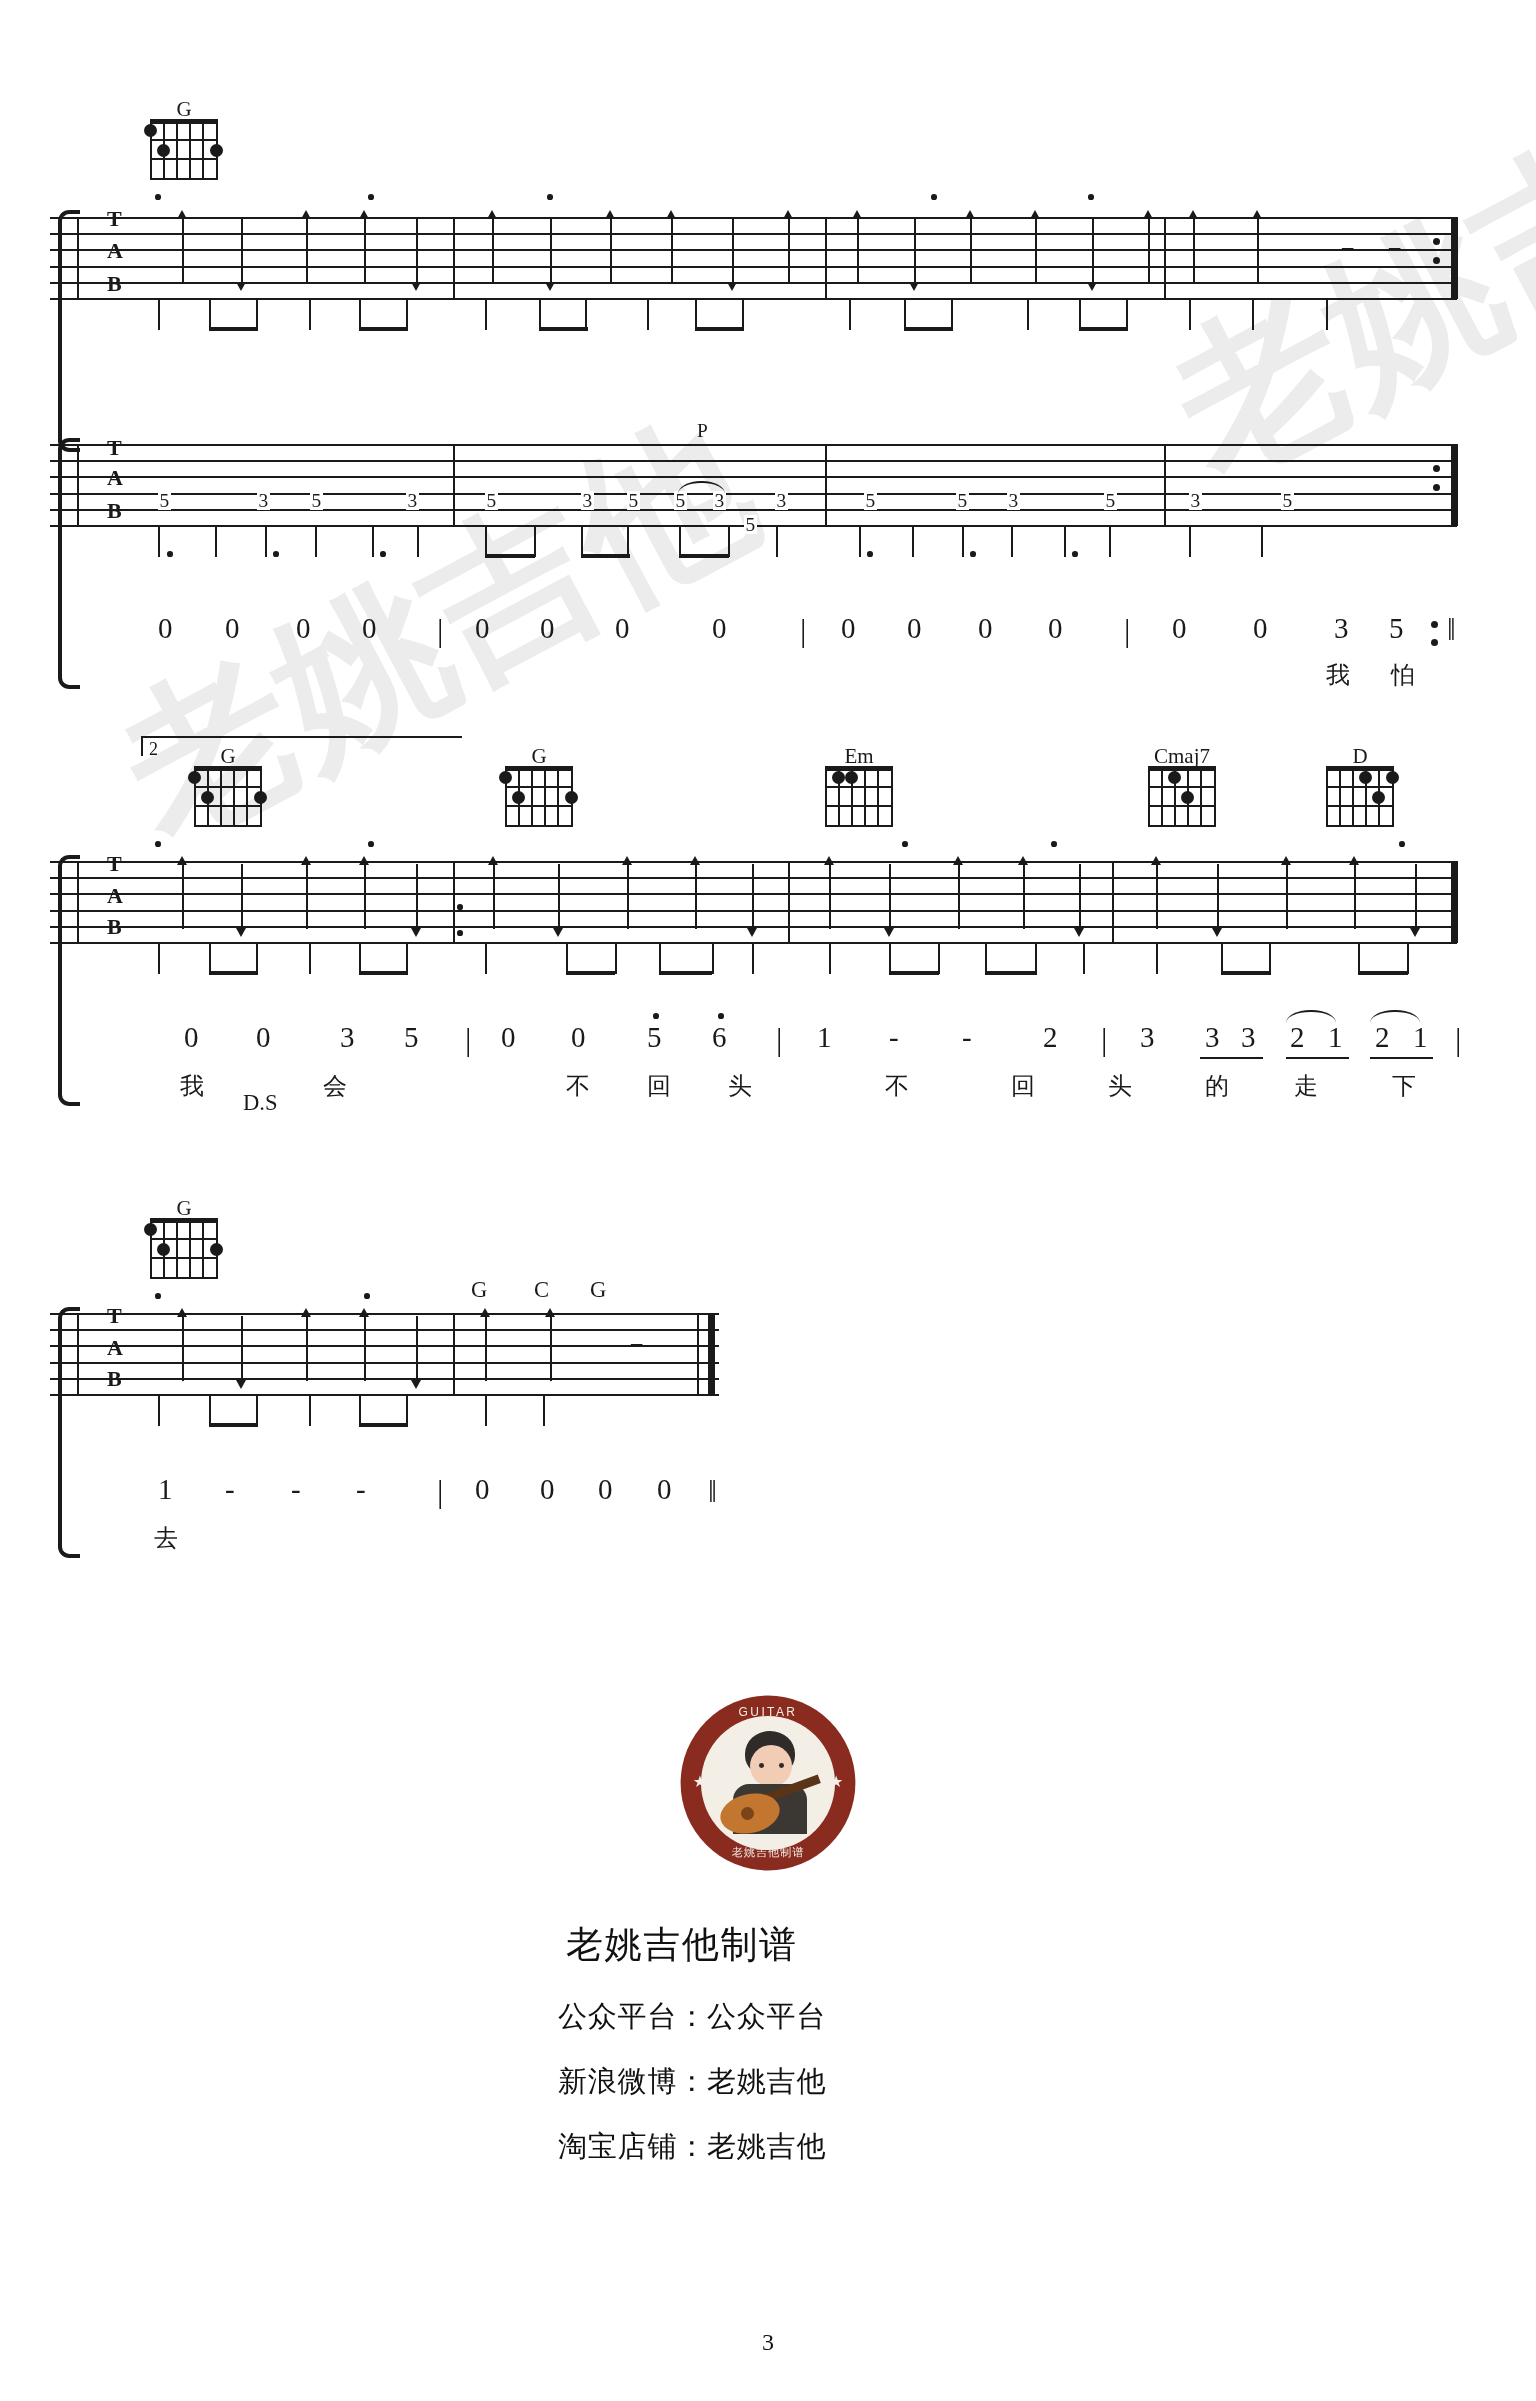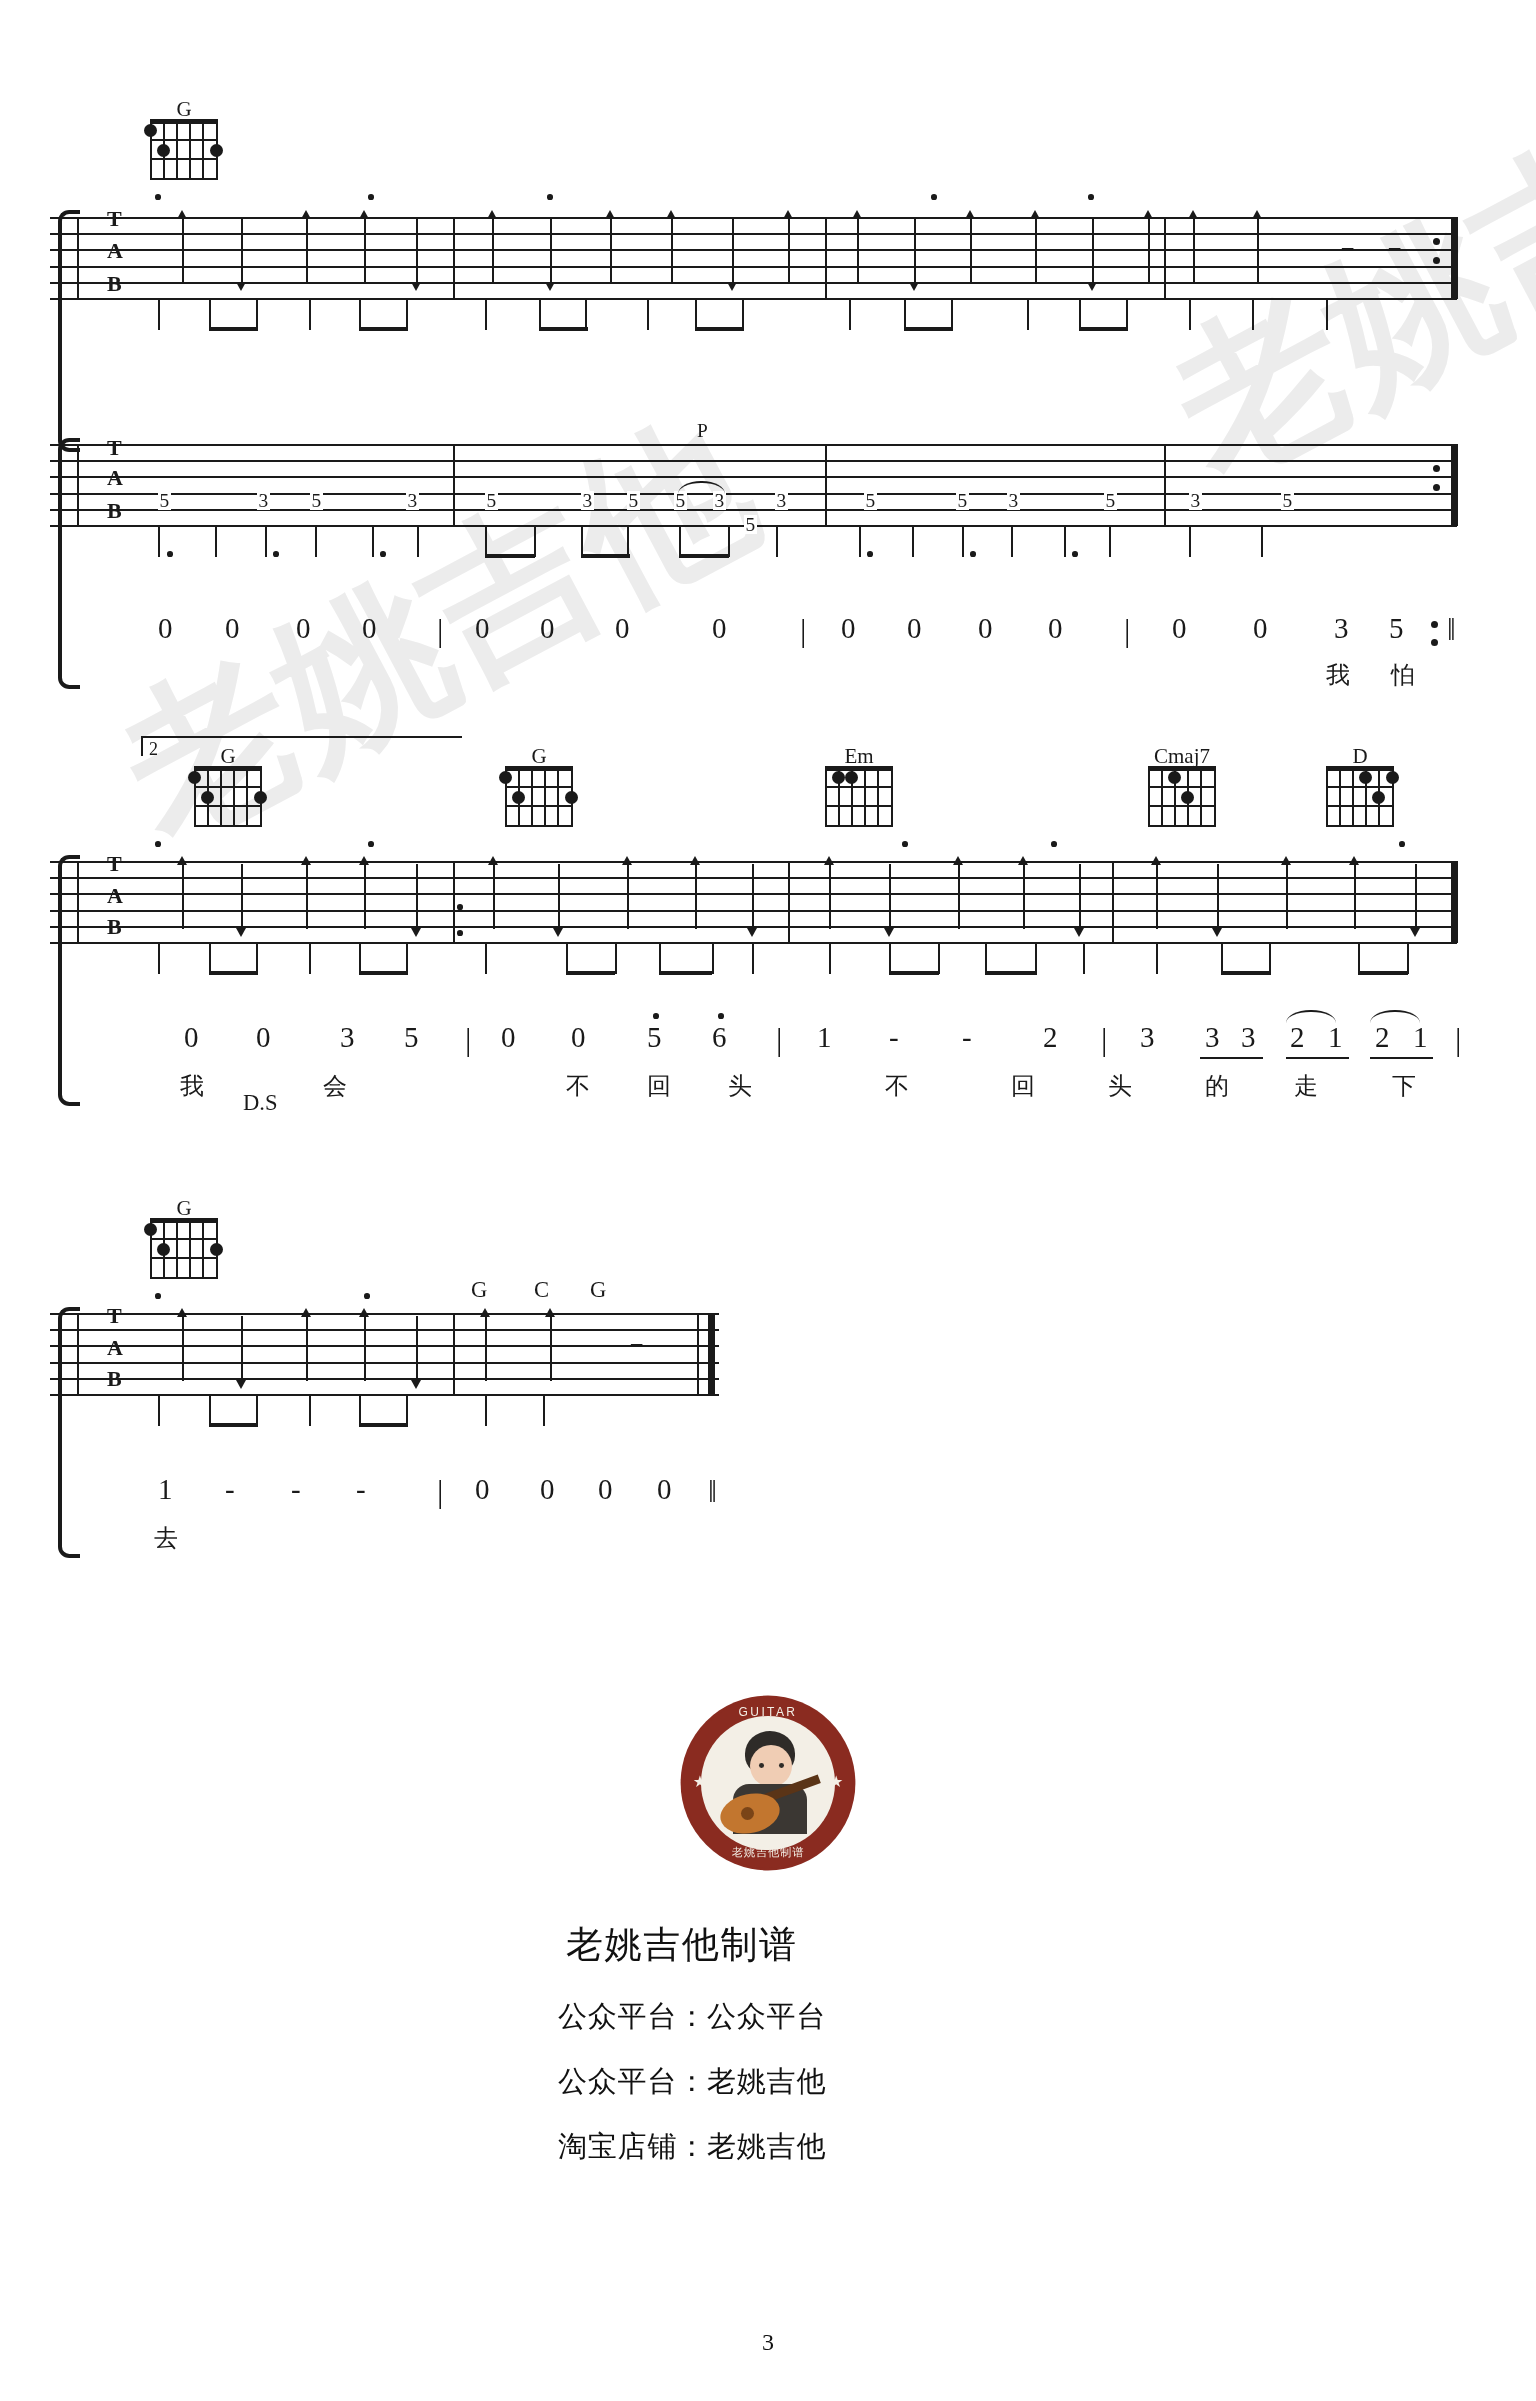--- a/index.html
+++ b/index.html
@@ -712,18 +712,18 @@
       <div class="avatar-eye r"></div>
       <div class="avatar-body"></div>
       <div class="avatar-neck"></div>
       <div class="avatar-guitar"></div>
       <div class="avatar-guitar-hole"></div>
     </div>
   </div>
 
   <div class="foot-title">老姚吉他制谱</div>
   <div class="foot-line" style="top:1997px;">公众平台：公众平台</div>
-  <div class="foot-line" style="top:2062px;">公众平台：老姚吉他</div>
+  <div class="foot-line" style="top:2062px;">新浪微博：老姚吉他</div>
   <div class="foot-line" style="top:2127px;">淘宝店铺：老姚吉他</div>
 
   <div class="pagenum">3</div>
 </div>
 
 
 </body></html>

